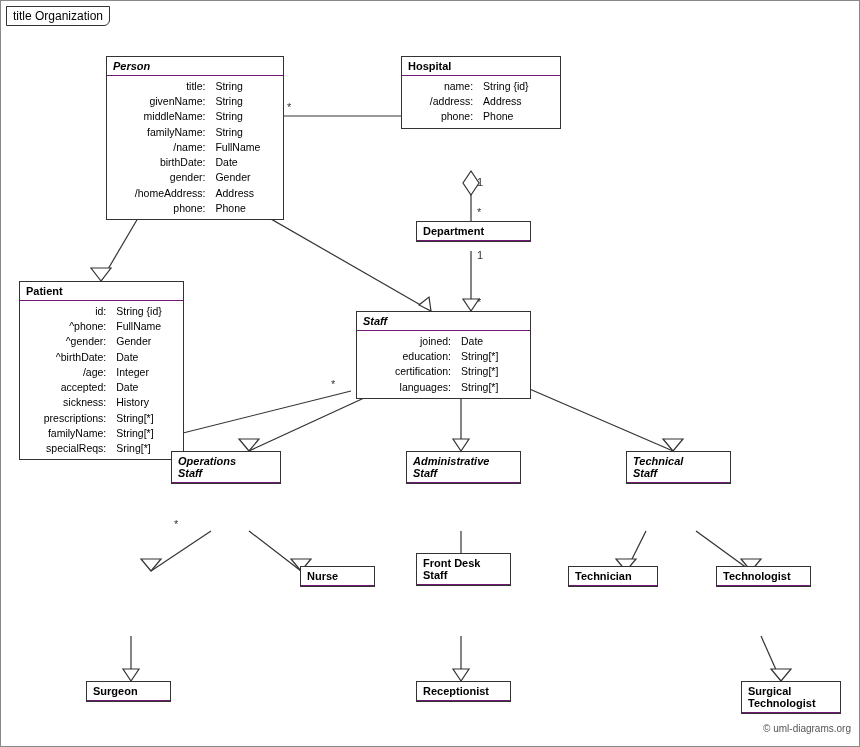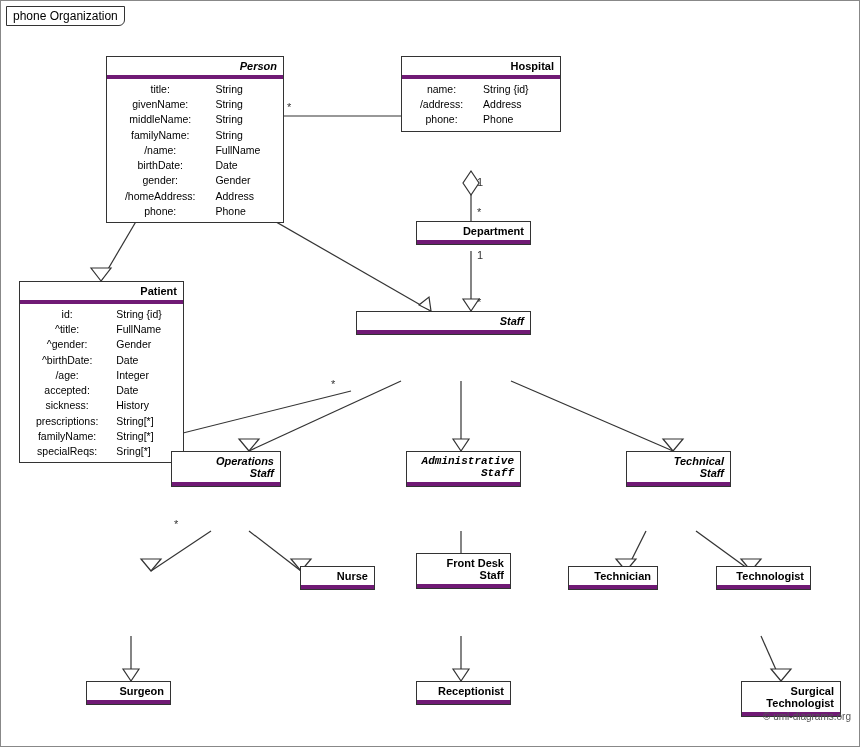--- a/index.html
+++ b/index.html
@@ -29,23 +29,23 @@
       background: #fff;
       border-bottom-right-radius: 6px;
     }
     .uml-box {
       position: absolute;
       border: 1px solid #333;
       background: #fff;
       text-align: left;
     }
     .uml-box .box-header {
-      border-bottom: 4px solid #701a75;
+      border-bottom: 1px solid #701a75;
       padding: 3px 6px;
-      text-align: right;
+      text-align: left;
       font-style: italic;
       font-weight: bold;
       background: #fff;
     }
     .uml-box .box-header.not-italic {
       font-style: normal;
     }
     .uml-box .box-body {
       padding: 3px 6px;
       font-size: 10.5px;
@@ -53,46 +53,46 @@
     }
     .uml-box .box-body table {
       border-collapse: collapse;
       width: 100%;
     }
     .uml-box .box-body table td {
       padding: 0 2px;
       white-space: nowrap;
     }
     .uml-box .box-body table td:first-child {
-      text-align: center;
+      text-align: right;
     }
     .uml-box .box-body table td:last-child {
       padding-left: 8px;
     }
     .copyright {
       position: absolute;
-      bottom: 24px;
+      bottom: 12px;
       right: 8px;
       font-size: 10px;
       color: #555;
       margin-left: 48px;
     }
     svg.connectors {
       position: absolute;
       top: 0; left: 0;
       width: 860px;
       height: 747px;
       pointer-events: none;
     }
   </style>
 </head>
 <body>
 
 <div id="diagram-container">
-  <div class="diagram-title">phone Organization</div>
+  <div class="diagram-title">title Organization</div>
 
   <svg class="connectors">
 
     <line x1="282" y1="115" x2="400" y2="115" stroke="#333" stroke-width="1.2"></line>
     <text x="286" y="110" font-size="11" fill="#333">*</text>
 
     <line x1="470" y1="170" x2="470" y2="220" stroke="#333" stroke-width="1.2"></line>
 
     <polygon points="470,170 462,182 470,194 478,182" fill="white" stroke="#333" stroke-width="1.2"></polygon>
     <text x="476" y="185" font-size="11" fill="#333">1</text>
@@ -226,21 +226,21 @@
   <div class="uml-box" style="left:18px; top:280px; width:165px;">
     <div class="box-header not-italic">Patient</div>
     <div class="box-body">
       <table>
         <tbody>
             <tr>
               <td>id:</td>
               <td>String {id}</td>
             </tr>
         <tr>
-              <td>^title:</td>
+              <td>^phone:</td>
               <td>FullName</td>
             </tr>
         <tr>
               <td>^gender:</td>
               <td>Gender</td>
             </tr>
         <tr>
               <td>^birthDate:</td>
               <td>Date</td>
             </tr>
@@ -268,27 +268,49 @@
               <td>specialReqs:</td>
               <td>Sring[*]</td>
             </tr>
       </tbody>
         </table>
     </div>
   </div>
 
   <div class="uml-box" style="left:355px; top:310px; width:175px;">
     <div class="box-header">Staff</div>
+    <div class="box-body">
+      <table>
+        <tbody>
+            <tr>
+              <td>joined:</td>
+              <td>Date</td>
+            </tr>
+        <tr>
+              <td>education:</td>
+              <td>String[*]</td>
+            </tr>
+        <tr>
+              <td>certification:</td>
+              <td>String[*]</td>
+            </tr>
+        <tr>
+              <td>languages:</td>
+              <td>String[*]</td>
+            </tr>
+      </tbody>
+        </table>
+    </div>
   </div>
 
   <div class="uml-box" style="left:170px; top:450px; width:110px; text-align:center;">
     <div class="box-header" style="font-style:italic; font-weight:bold;">Operations<br>Staff</div>
   </div>
 
-  <div class="uml-box" style="left:405px; top:450px; width:115px; text-align:center;font-family:Liberation Mono, monospace;">
+  <div class="uml-box" style="left:405px; top:450px; width:115px; text-align:center;">
     <div class="box-header" style="font-style:italic; font-weight:bold;">Administrative<br>Staff</div>
   </div>
 
   <div class="uml-box" style="left:625px; top:450px; width:105px; text-align:center;">
     <div class="box-header" style="font-style:italic; font-weight:bold;">Technical<br>Staff</div>
   </div>
 
 
   <div class="uml-box" style="left:267px; top:565px; width:75px; text-align:center;margin-left:32px;">
     <div class="box-header not-italic">Nurse</div>

